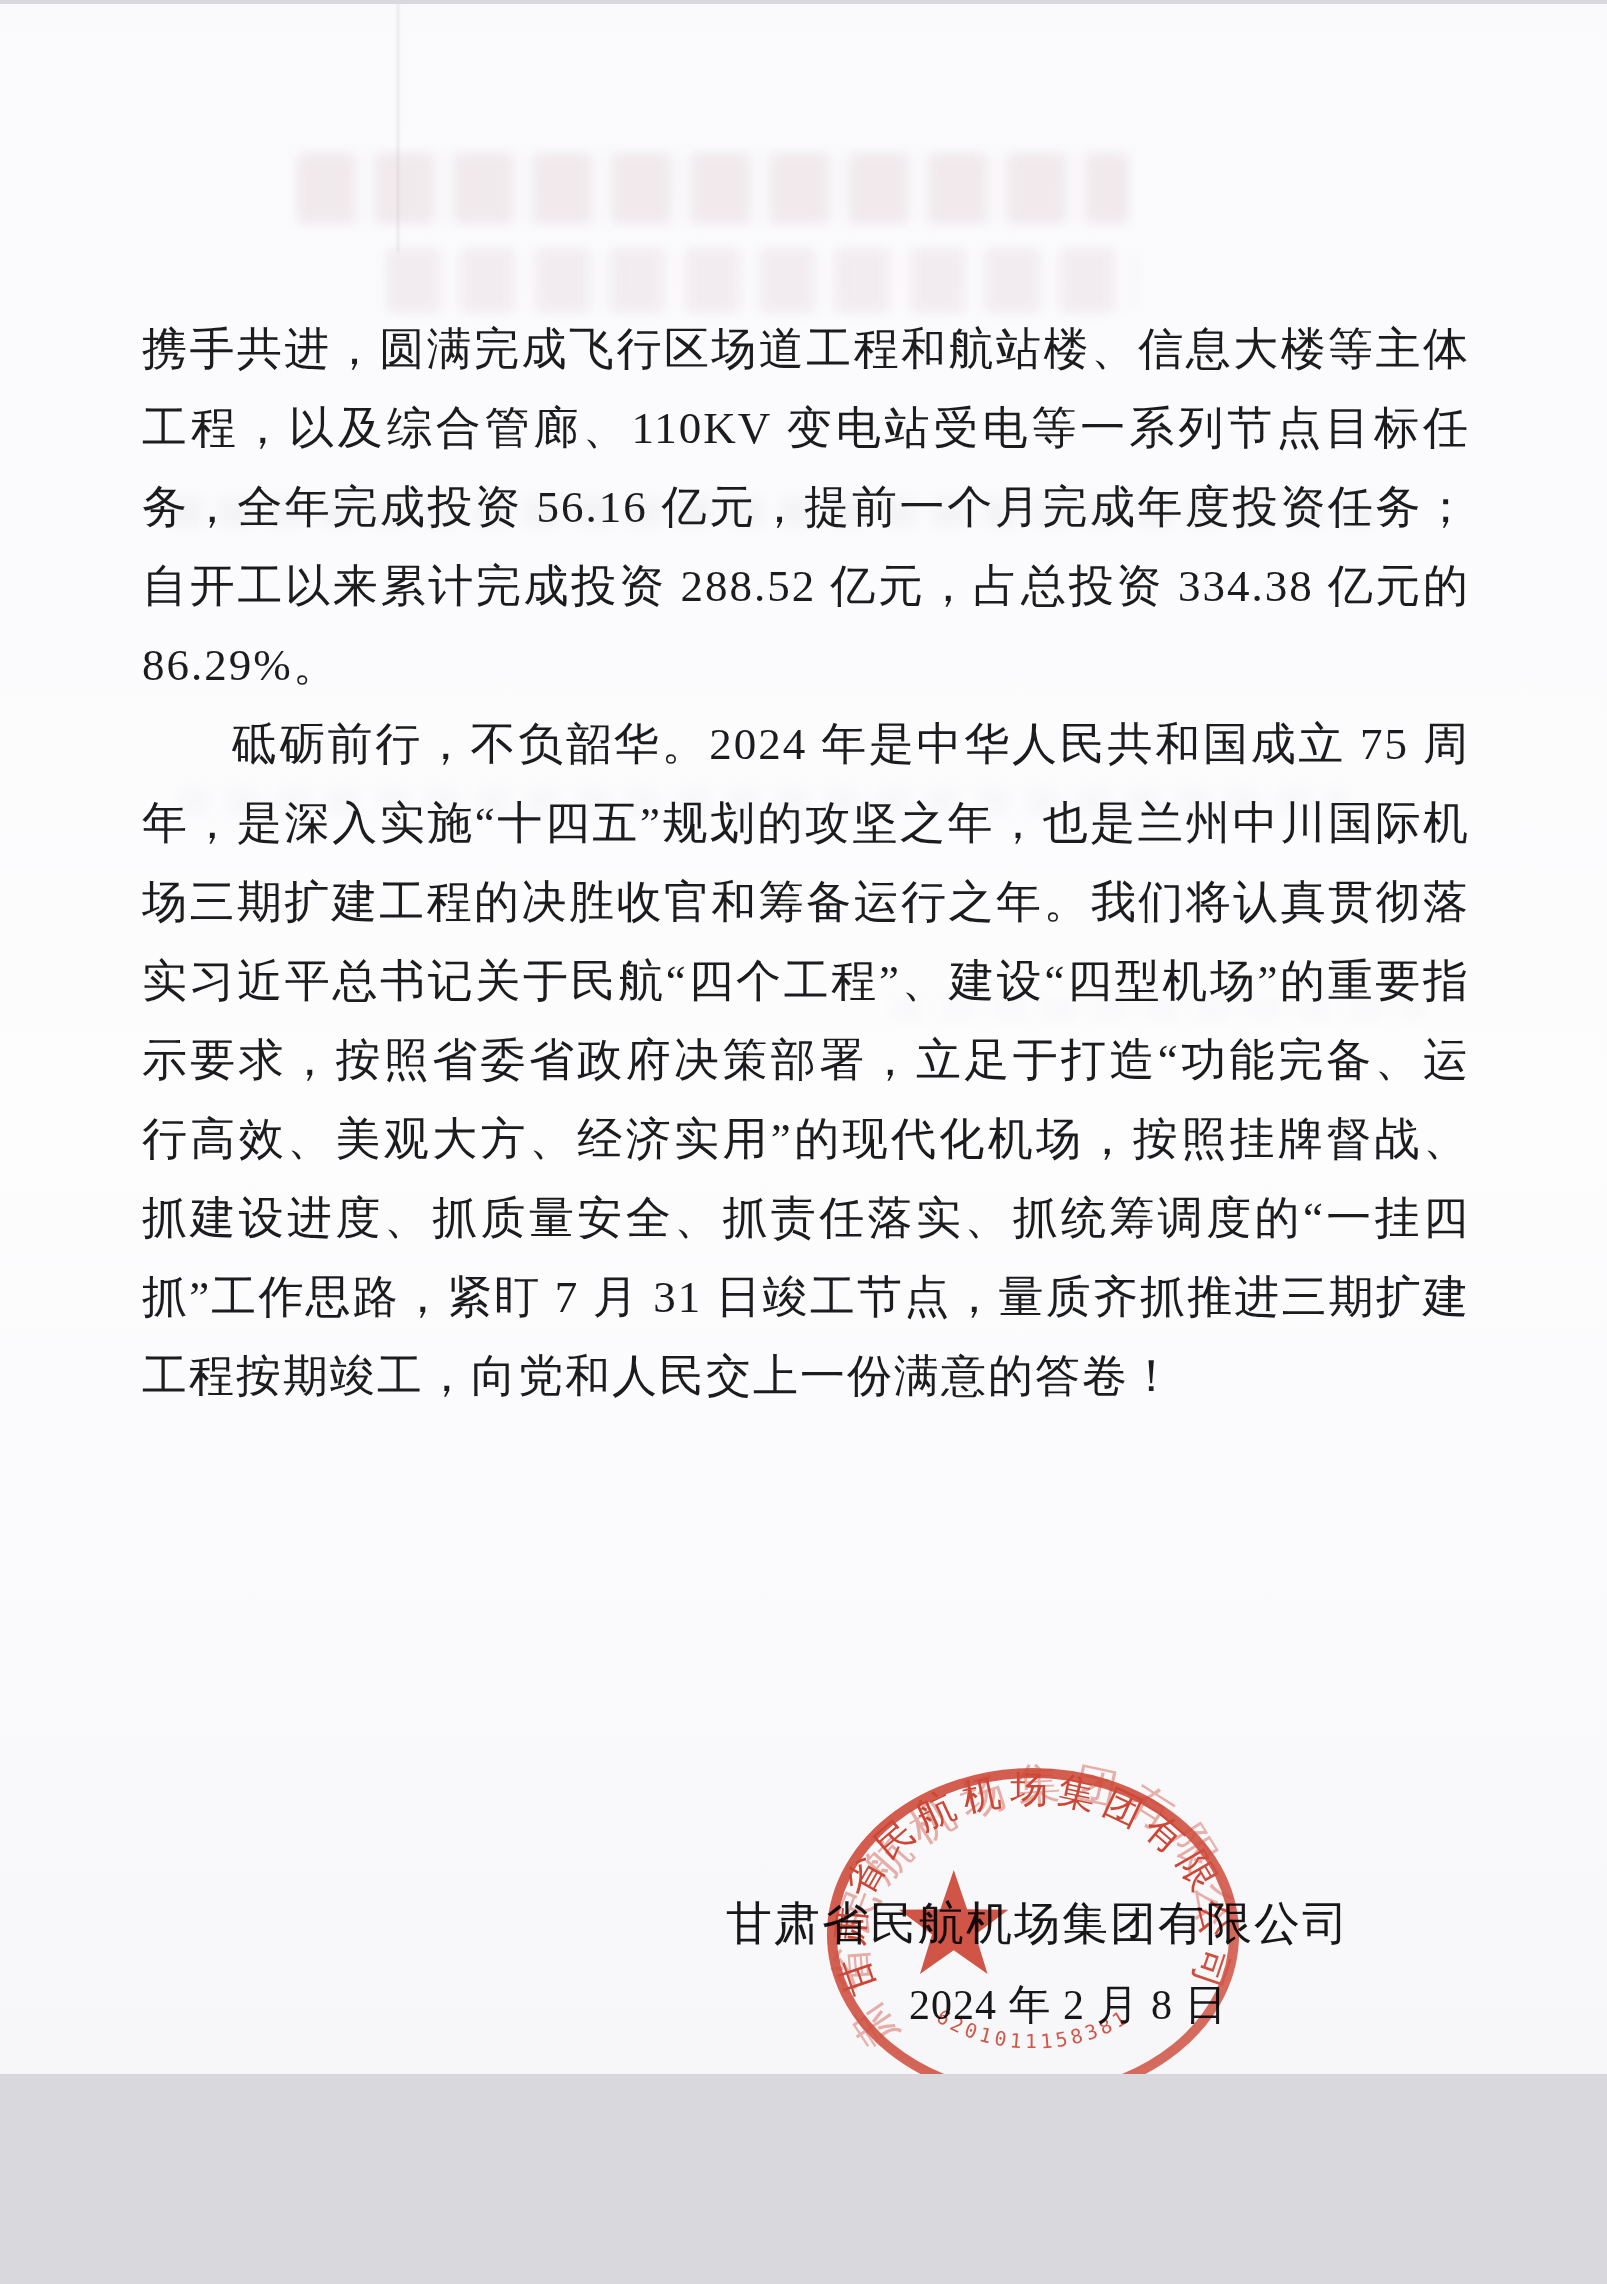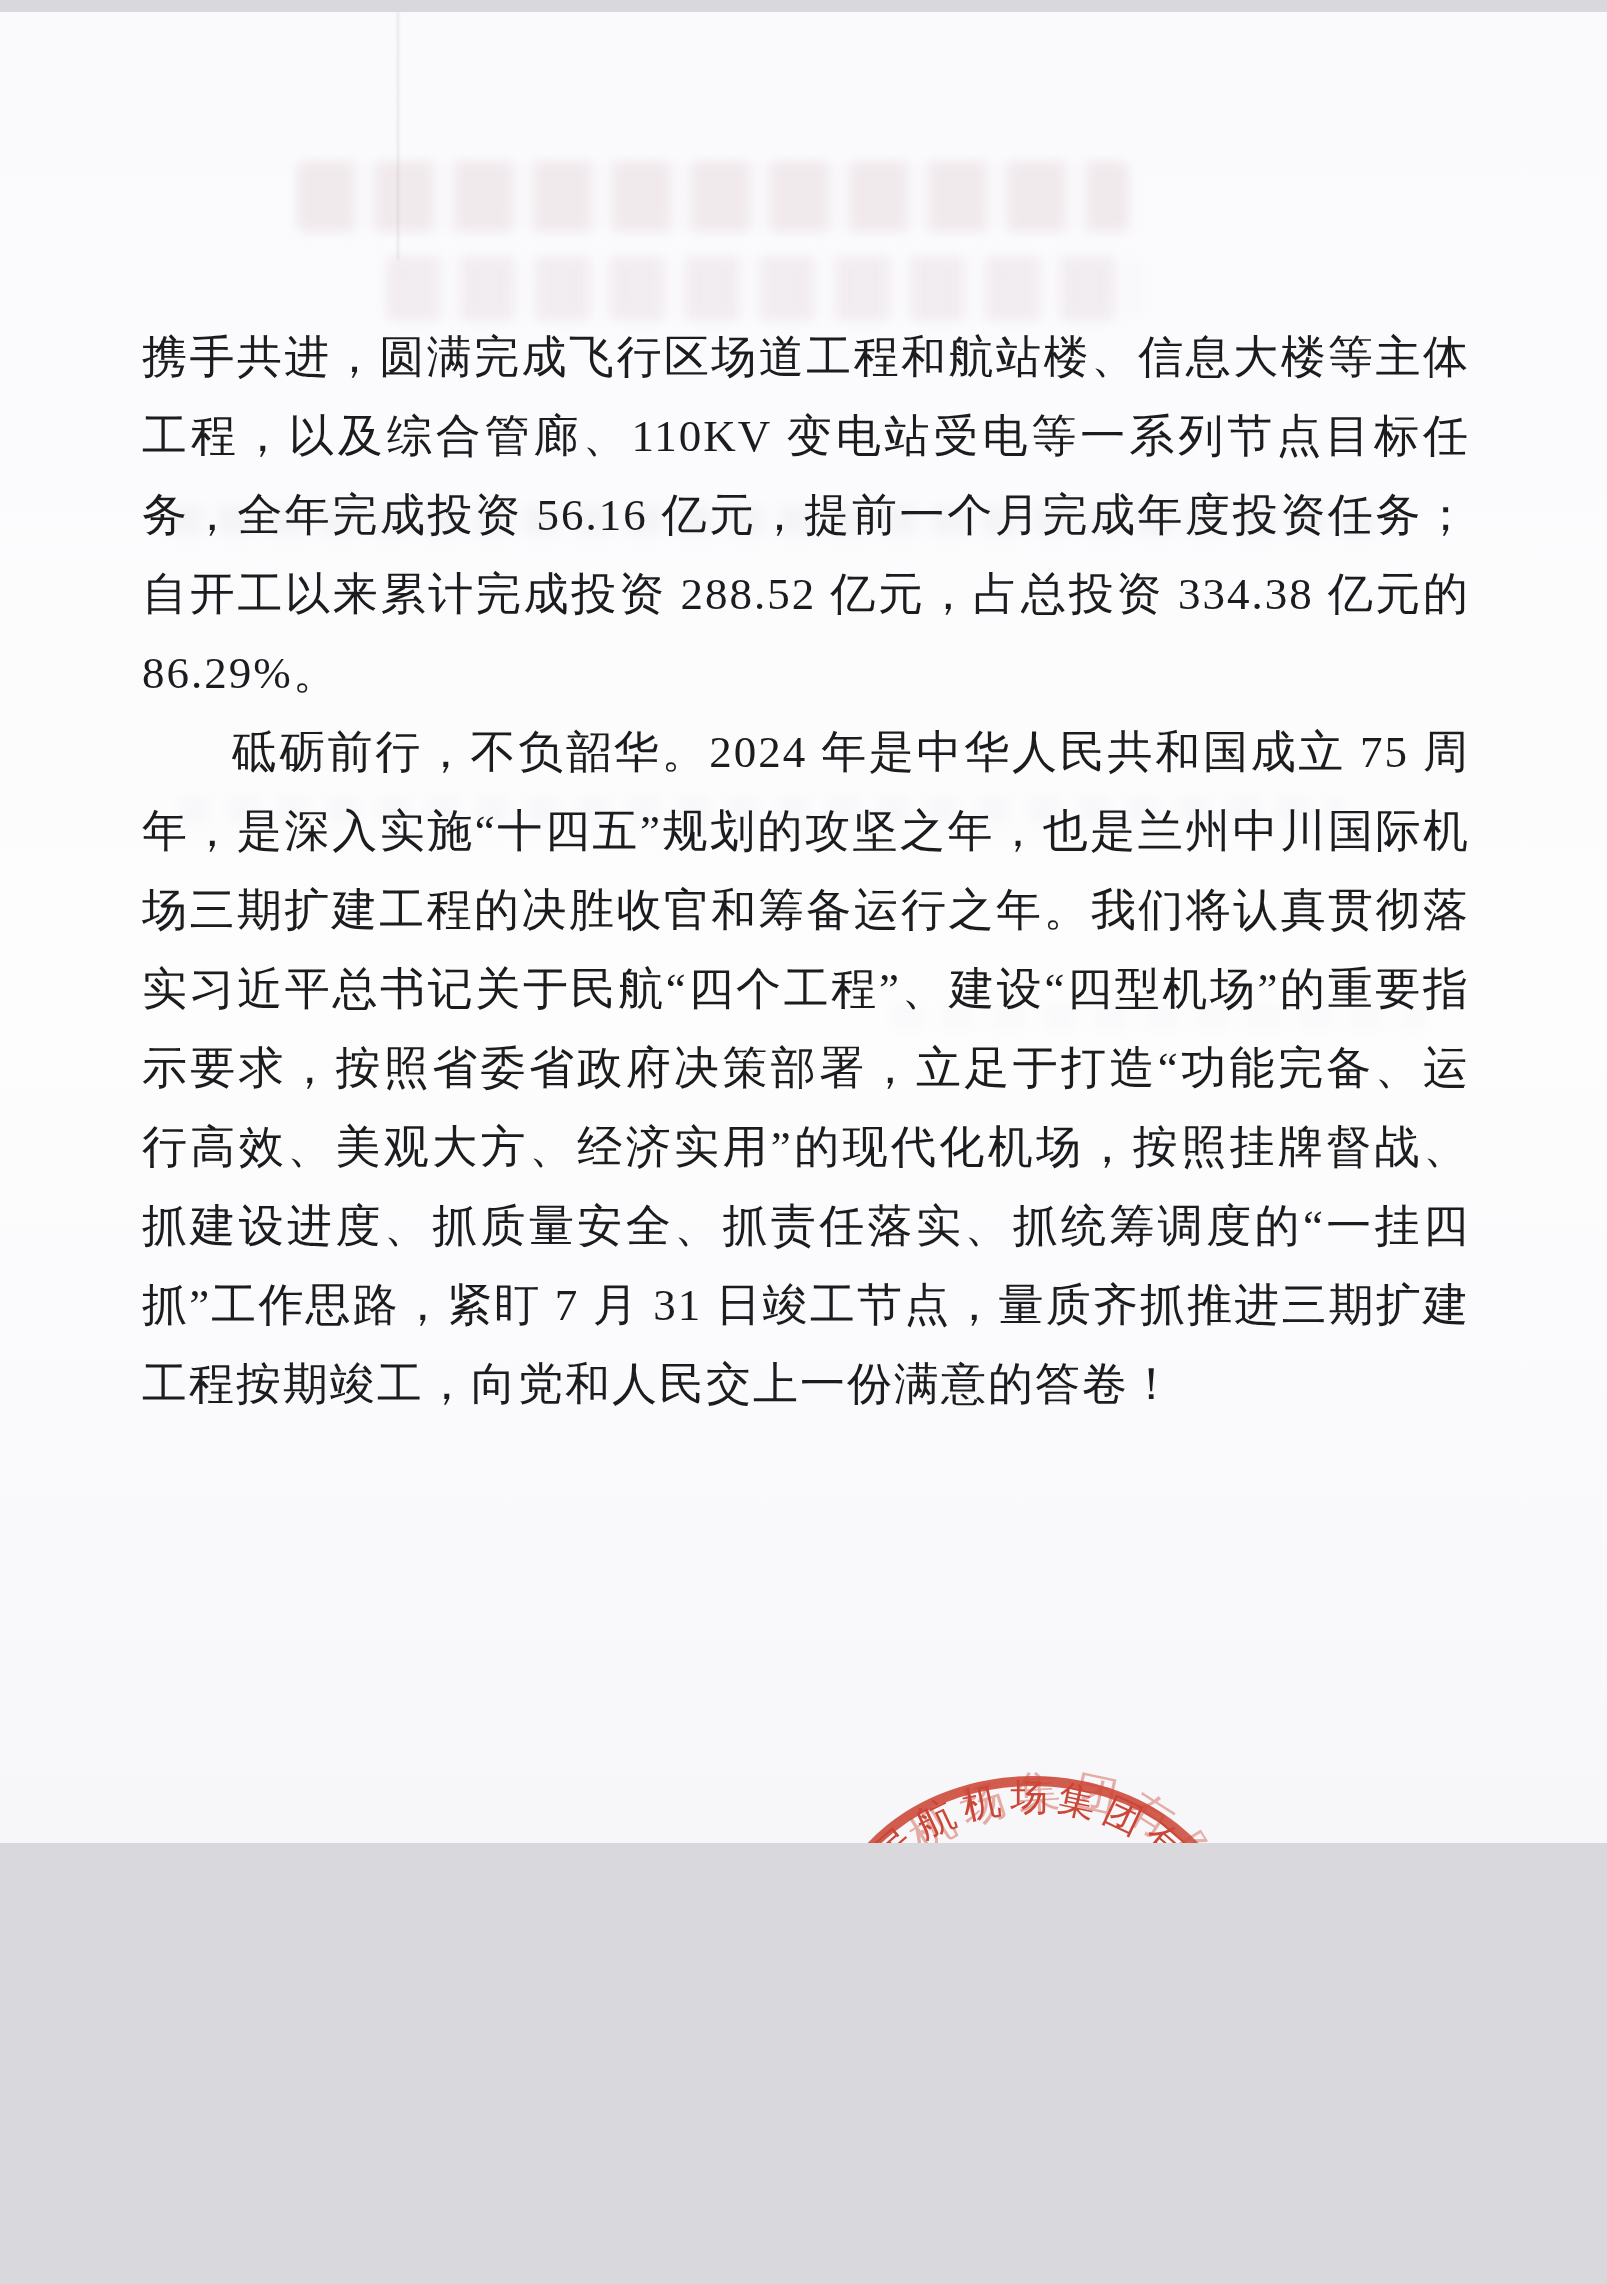--- a/index.html
+++ b/index.html
@@ -1,19 +1,19 @@
 <!DOCTYPE html>
 <html><head>
 <meta charset="utf-8">
 <style>
   html, body { margin:0; padding:0; }
   body { background:#d9d9dd; font-family:"Liberation Serif","DejaVu Serif",serif; }
 
   .page {
-    position:relative; width:1608px; height:1831px; margin:12px auto;
+    position:relative; width:1608px; height:2070px; margin:4px auto;
     background:linear-gradient(180deg,#fafafc 0%,#fdfdfe 55%,#f7f7fa 100%);
     overflow:hidden; color:#1d1d20;
   }
 
   
   .ghost {
     position:absolute; filter:blur(6px); border-radius:8px; pointer-events:none;
   }
   .ghost.row1 { left:297px; top:149px; width:832px; height:71px;
     background:repeating-linear-gradient(90deg, rgba(204,168,176,.20) 0 57px, rgba(204,168,176,.03) 57px 79px); }

